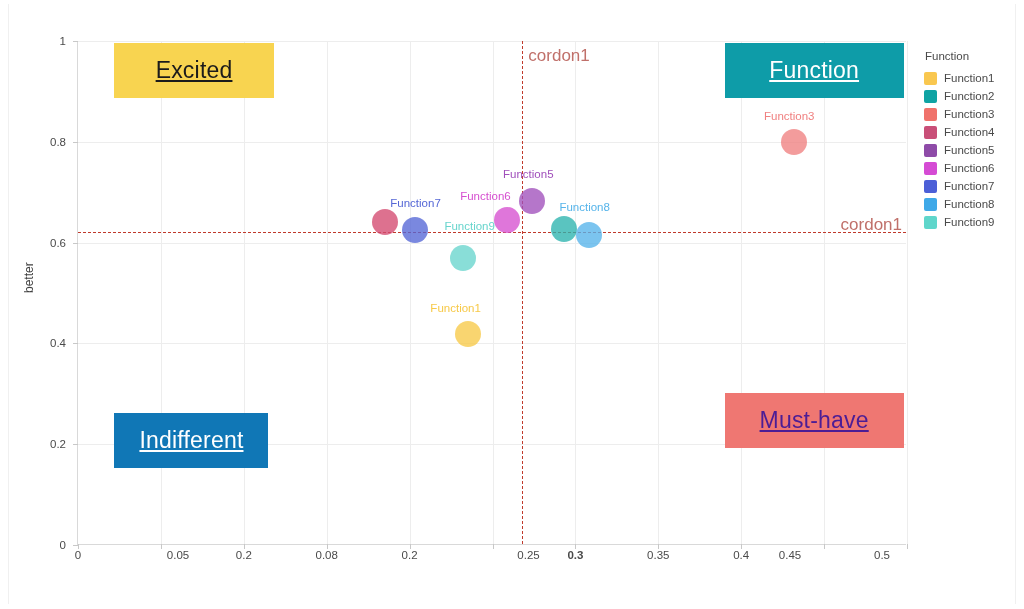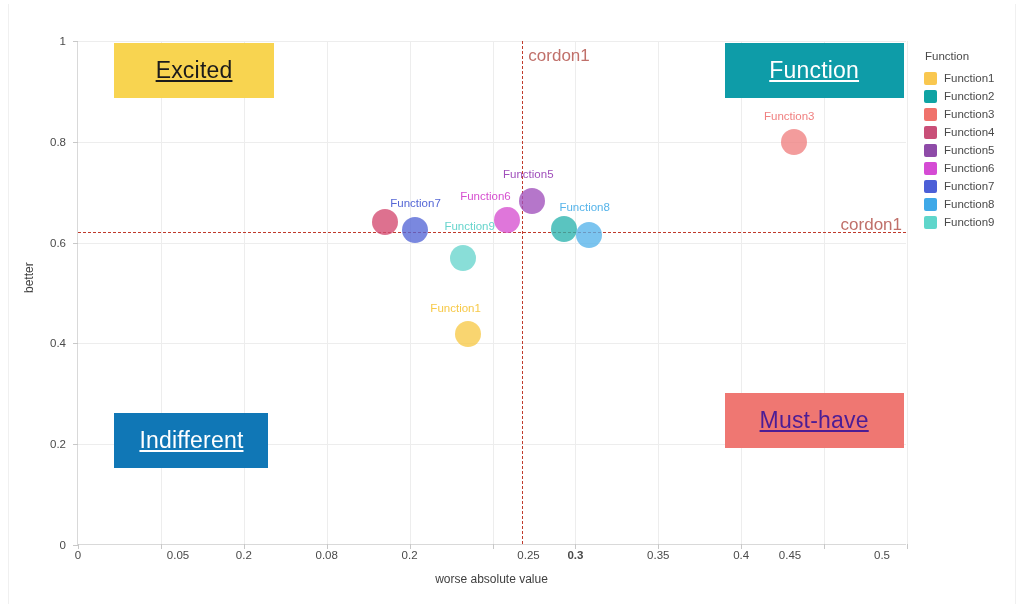--- a/index.html
+++ b/index.html
@@ -290,21 +290,20 @@
           <div class="ytick-label" style="top: 302.4px;">0.4</div>
           <div class="ytick-mark" style="top: 201.6px;"></div>
           <div class="ytick-label" style="top: 201.6px;">0.6</div>
           <div class="ytick-mark" style="top: 100.8px;"></div>
           <div class="ytick-label" style="top: 100.8px; text-align: center;">0.8</div>
           <div class="ytick-mark" style="top: 0px;"></div>
           <div class="ytick-label" style="top: 0px;">1</div>
         </div>
     </div>
 
-    <div id="xaxis-title">worse absolute value</div>
     <div id="yaxis-title">better</div>
 
     <div id="legend">
       <div id="legend-title">Function</div>
       <div id="legend-items">
           <div class="legend-item">
             <span class="legend-swatch" style="background: rgb(249, 199, 79);"></span>
             <span class="legend-label">Function1</span>
           </div>
           <div class="legend-item">

